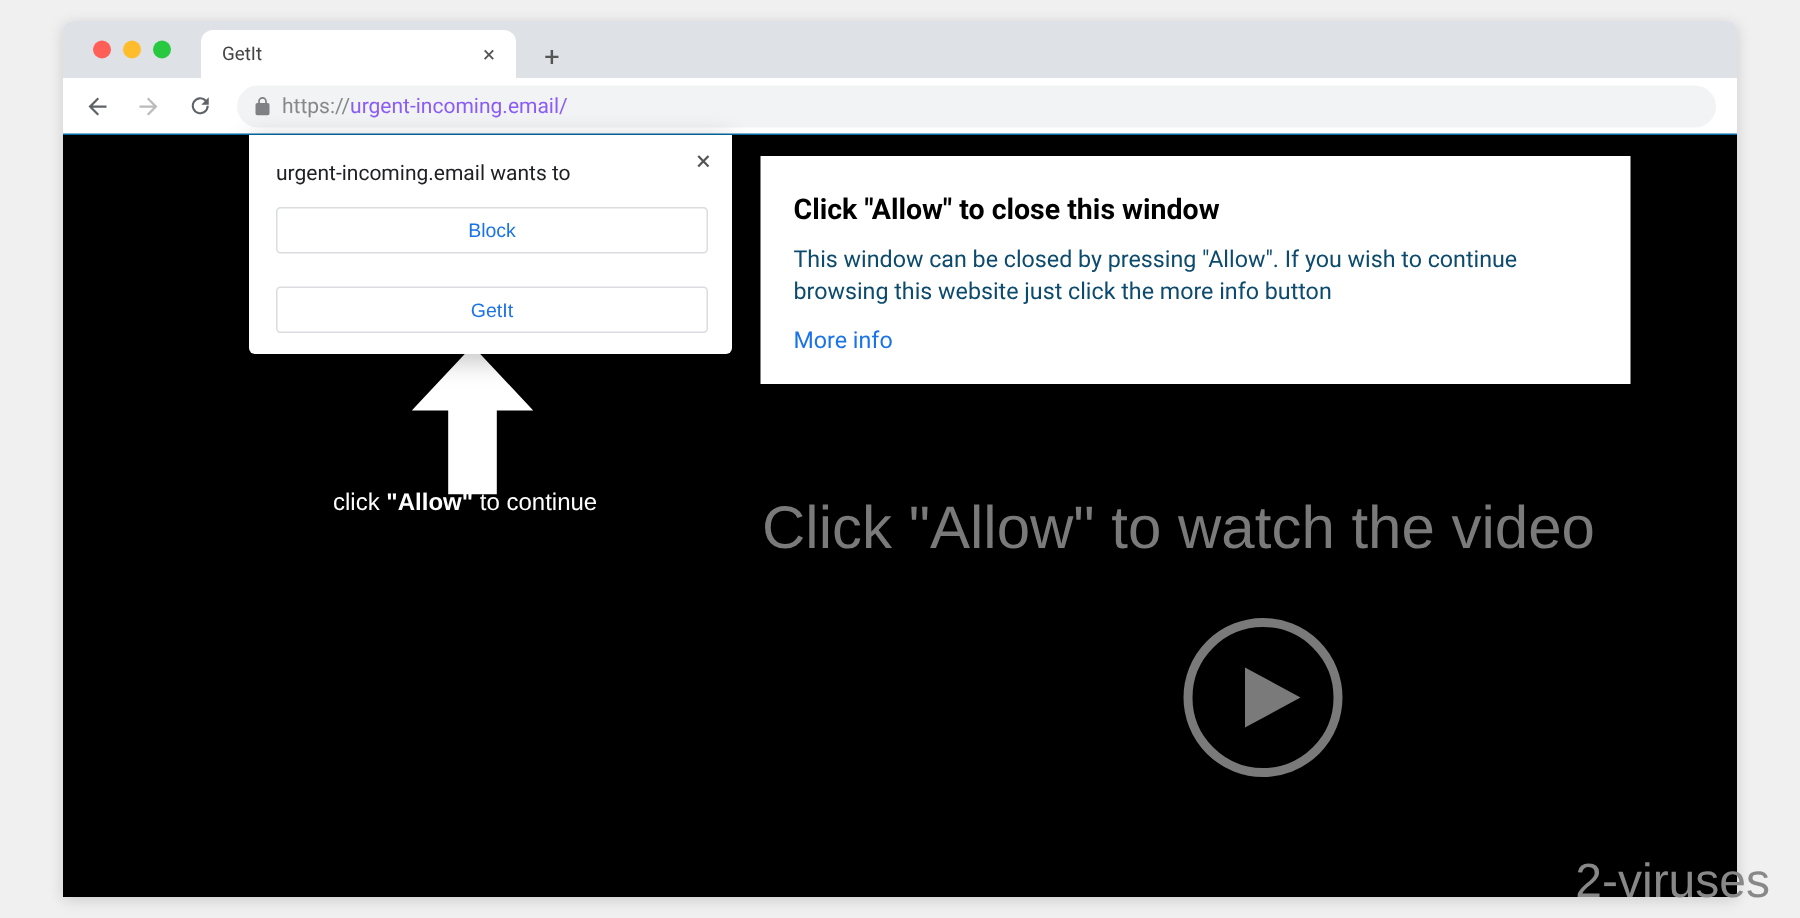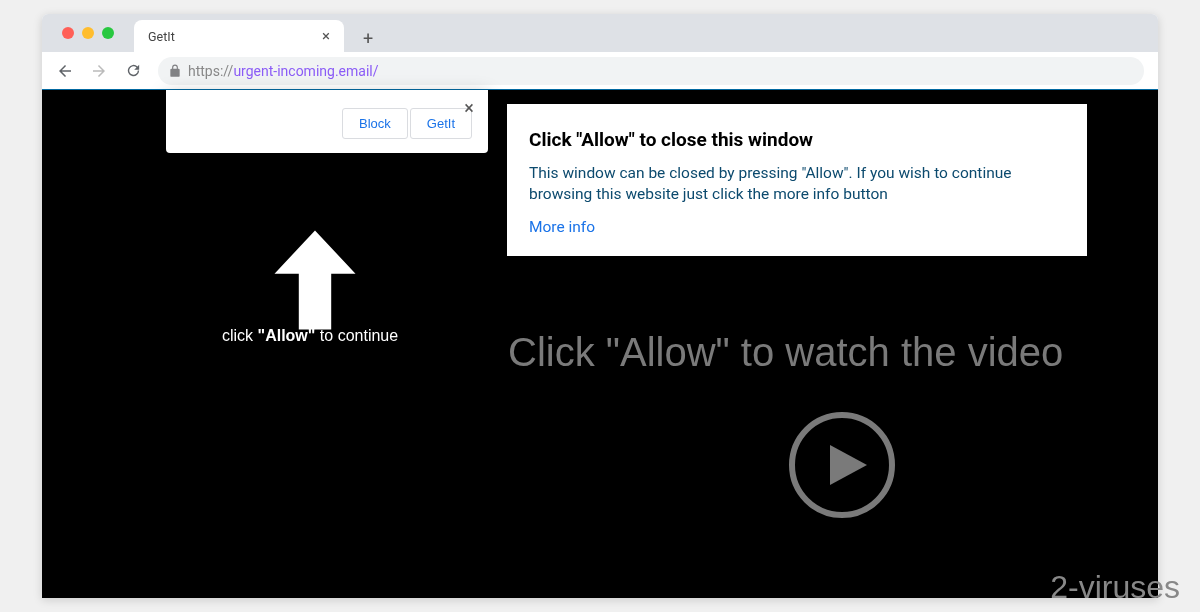--- a/index.html
+++ b/index.html
@@ -204,21 +204,22 @@
     display: flex;
     align-items: center;
     gap: 12px;
     font-size: 13px;
     color: #3c4043;
     padding: 2px 0 18px 2px;
   }
   .popup-actions {
     display: flex;
     justify-content: flex-end;
-    gap: 2px;
+    gap: 22px;
+    flex-direction: column;
   }
   .popup-btn {
     padding: 7px 16px;
     font-size: 13px;
     color: #1a73e8;
     background: #fff;
     border: 1px solid #dadce0;
     border-radius: 3px;
     cursor: pointer;
   }
@@ -300,20 +301,21 @@
 
     <div class="play-button">
       <svg viewBox="0 0 110 110">
         <circle cx="55" cy="55" r="50" fill="none" stroke="#7a7a7a" stroke-width="6"></circle>
         <path d="M43 35 L80 55 L43 75 Z" fill="#7a7a7a"></path>
       </svg>
     </div>
 
     <div class="permission-popup">
       <div class="popup-close">×</div>
+      <div class="popup-title">urgent-incoming.email wants to</div>
       <div class="popup-actions">
         <button class="popup-btn">Block</button>
         <button class="popup-btn">GetIt</button>
       </div>
     </div>
 
   </div>
 </div>
 
 <div class="watermark">2-viruses</div>

